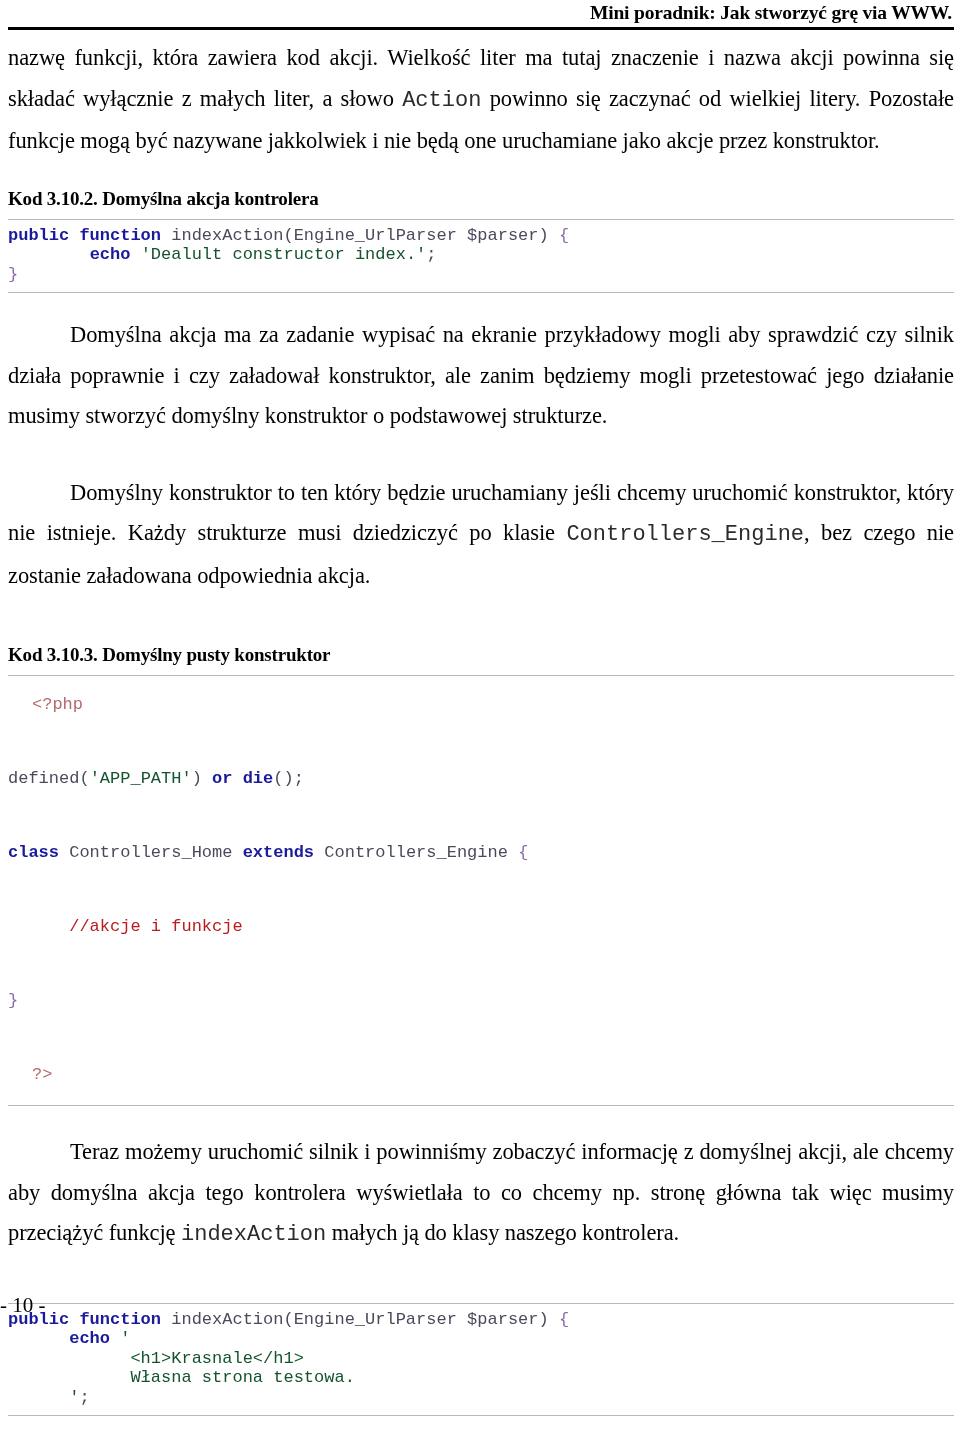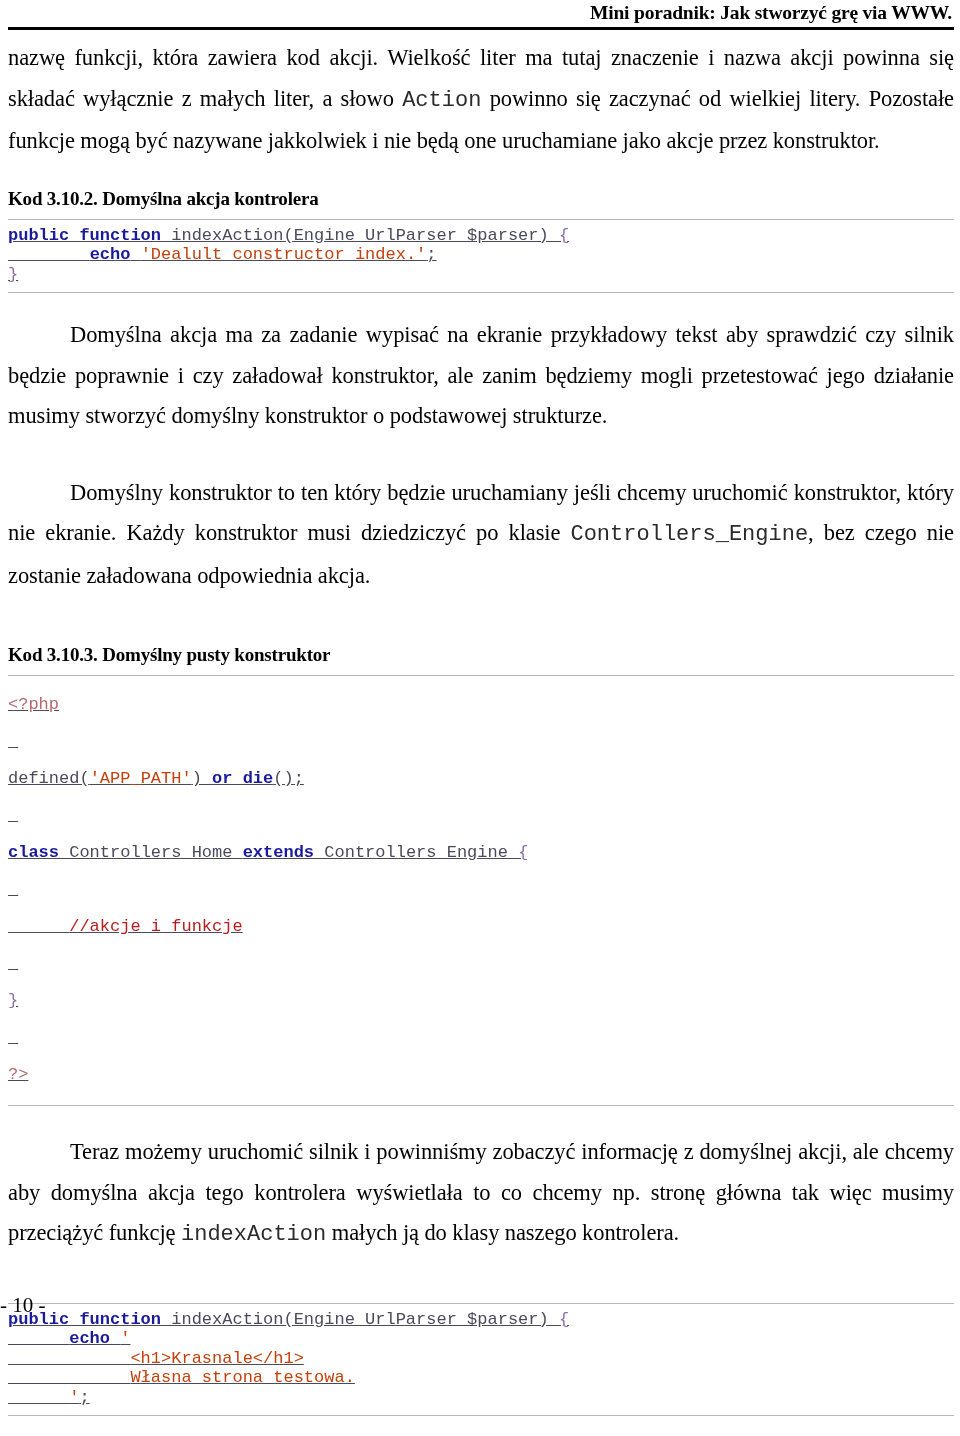--- a/index.html
+++ b/index.html
@@ -76,29 +76,28 @@
   .code-block {
     border-top: 1px solid #b8b8b8;
     border-bottom: 1px solid #b8b8b8;
     font-family: "Liberation Mono", "DejaVu Sans Mono", monospace;
     font-size: 17px;
     line-height: 19.5px;
     white-space: pre;
     color: #4a4a5c;
     padding: 6px 0 8px 0;
     margin-top: 7px;
-    text-decoration: underline;
   }
   .code-block.loose { line-height: 37px; padding: 10px 0 12px 0; }
 
   .k    { color: #1a1a9c; font-weight: bold; }   
   .id   { color: #4a4a5c; }                       
-  .str  { color: #c2410c; }                       
+  .str  { color: #14532d; }                       
   .cmt  { color: #b91c1c; }                       
-  .tag  { color: #b5696b; }                       
+  .tag  { color: #b5696b; margin-left: 24px; }                       
   .pn   { color: #8c6ba8; }                       
 
   
   .page-number {
     position: absolute;
     left: 0;
     right: 0;
     bottom: 14px;
     text-align: left;
     font-size: 21px;
@@ -116,24 +115,24 @@
   <div class="header-rule"></div>
 
   <div style="height:8px"></div>
   <p class="para"><span>nazwę funkcji, która zawiera kod akcji. Wielkość liter ma tutaj znaczenie i nazwa akcji powinna się składać wyłącznie z małych liter, a słowo </span><span class="mono-inline">Action</span><span> powinno się zaczynać od wielkiej litery. Pozostałe funkcje mogą być nazywane jakkolwiek i nie będą one uruchamiane jako akcje przez konstruktor.</span></p>
 
   <div style="height:24px"></div>
   <p class="code-caption">Kod 3.10.2. Domyślna akcja kontrolera</p>
   <div class="code-block"><div><span class="k">public function</span><span class="id"> indexAction(Engine_UrlParser $parser) </span><span class="pn">{</span></div><div><span class="id">        </span><span class="k">echo</span><span class="id"> </span><span class="str">'Dealult constructor index.'</span><span class="id">;</span></div><div><span class="pn">}</span></div></div>
 
   <div style="height:22px"></div>
-  <p class="para indent">Domyślna akcja ma za zadanie wypisać na ekranie przykładowy tekst aby sprawdzić czy silnik będzie poprawnie i czy załadował konstruktor, ale zanim będziemy mogli przetestować jego działanie musimy stworzyć domyślny konstruktor o podstawowej strukturze.</p>
+  <p class="para indent">Domyślna akcja ma za zadanie wypisać na ekranie przykładowy mogli aby sprawdzić czy silnik działa poprawnie i czy załadował konstruktor, ale zanim będziemy mogli przetestować jego działanie musimy stworzyć domyślny konstruktor o podstawowej strukturze.</p>
 
   <div style="height:36px"></div>
-  <p class="para indent"><span>Domyślny konstruktor to ten który będzie uruchamiany jeśli chcemy uruchomić konstruktor, który nie ekranie. Każdy konstruktor musi dziedziczyć po klasie </span><span class="mono-inline">Controllers_Engine</span><span>, bez czego nie zostanie załadowana odpowiednia akcja.</span></p>
+  <p class="para indent"><span>Domyślny konstruktor to ten który będzie uruchamiany jeśli chcemy uruchomić konstruktor, który nie istnieje. Każdy strukturze musi dziedziczyć po klasie </span><span class="mono-inline">Controllers_Engine</span><span>, bez czego nie zostanie załadowana odpowiednia akcja.</span></p>
 
   <div style="height:46px"></div>
   <p class="code-caption">Kod 3.10.3. Domyślny pusty konstruktor</p>
   <div class="code-block loose"><div><span class="tag">&lt;?php</span></div><div>&nbsp;</div><div><span class="id">defined(</span><span class="str">'APP_PATH'</span><span class="id">) </span><span class="k">or die</span><span class="id">();</span></div><div>&nbsp;</div><div><span class="k">class</span><span class="id"> Controllers_Home </span><span class="k">extends</span><span class="id"> Controllers_Engine </span><span class="pn">{</span></div><div>&nbsp;</div><div><span class="id">      </span><span class="cmt">//akcje i funkcje</span></div><div>&nbsp;</div><div><span class="pn">}</span></div><div>&nbsp;</div><div><span class="tag">?&gt;</span></div></div>
 
   <div style="height:26px"></div>
   <p class="para indent"><span>Teraz możemy uruchomić silnik i powinniśmy zobaczyć informację z domyślnej akcji, ale chcemy aby domyślna akcja tego kontrolera wyświetlała to co chcemy np. stronę główna tak więc musimy przeciążyć funkcję </span><span class="mono-inline">indexAction</span><span> małych ją do klasy naszego kontrolera.</span></p>
 
   <div style="height:40px"></div>
   <div class="code-block"><div><span class="k">public function</span><span class="id"> indexAction(Engine_UrlParser $parser) </span><span class="pn">{</span></div><div><span class="id">      </span><span class="k">echo</span><span class="id"> </span><span class="str">'</span></div><div><span class="id">            </span><span class="str">&lt;h1&gt;Krasnale&lt;/h1&gt;</span></div><div><span class="id">            </span><span class="str">Własna strona testowa.</span></div><div><span class="id">      </span><span class="str">'</span><span class="id">;</span></div></div>

